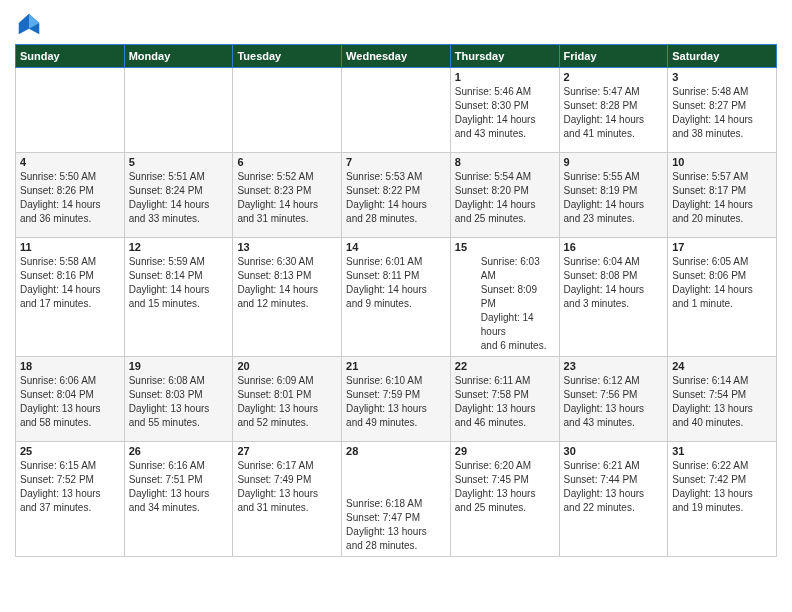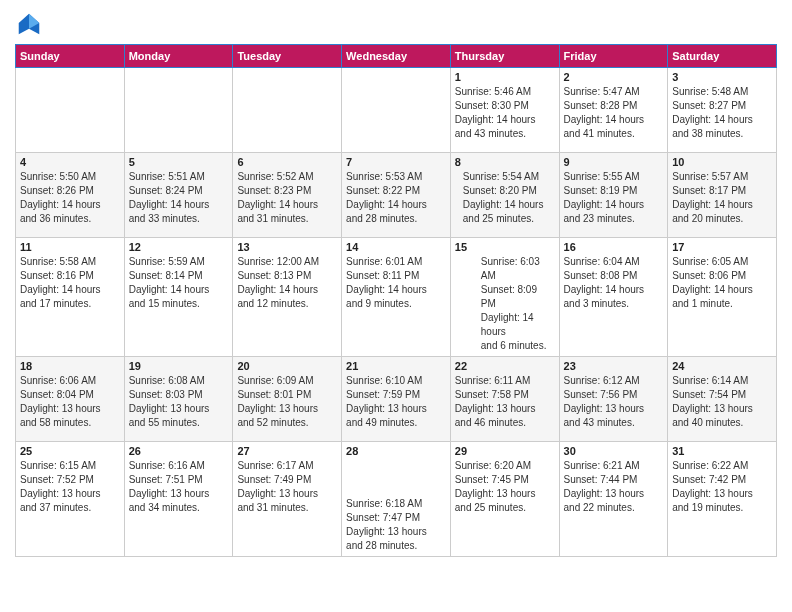--- a/index.html
+++ b/index.html
@@ -44,21 +44,21 @@
     .location {
       font-size: 14px;
       color: #555;
     }
     .calendar-table {
       width: 100%;
       border-collapse: collapse;
       table-layout: fixed;
     }
     .calendar-table th {
-      background-color: #be185d;
+      background-color: #14532d;
       color: white;
       font-size: 11px;
       font-weight: bold;
       padding: 5px 4px;
       text-align: left;
       border: 1px solid #2e7fcf;
     }
     .calendar-table td {
       border: 1px solid #ccc;
       vertical-align: top;
@@ -171,21 +171,21 @@
           </td>
           <td>
             <div class="day-number">7</div>
             <div class="day-info" style="white-space: pre-line;">Sunrise: 5:53 AM
 Sunset: 8:22 PM
 Daylight: 14 hours
 and 28 minutes.</div>
           </td>
           <td>
             <div class="day-number">8</div>
-            <div class="day-info" style="white-space: pre-line; margin-left: 8px;">Sunrise: 5:54 AM
+            <div class="day-info" style="white-space: pre-line;">Sunrise: 5:54 AM
 Sunset: 8:20 PM
 Daylight: 14 hours
 and 25 minutes.</div>
           </td>
           <td>
             <div class="day-number">9</div>
             <div class="day-info" style="white-space: pre-line;">Sunrise: 5:55 AM
 Sunset: 8:19 PM
 Daylight: 14 hours
 and 23 minutes.</div>
@@ -208,21 +208,21 @@
           </td>
           <td>
             <div class="day-number">12</div>
             <div class="day-info" style="white-space: pre-line;">Sunrise: 5:59 AM
 Sunset: 8:14 PM
 Daylight: 14 hours
 and 15 minutes.</div>
           </td>
           <td>
             <div class="day-number">13</div>
-            <div class="day-info" style="white-space: pre-line;">Sunrise: 12:00 AM
+            <div class="day-info" style="white-space: pre-line;">Sunrise: 6:30 AM
 Sunset: 8:13 PM
 Daylight: 14 hours
 and 12 minutes.</div>
           </td>
           <td>
             <div class="day-number">14</div>
             <div class="day-info" style="white-space: pre-line;">Sunrise: 6:01 AM
 Sunset: 8:11 PM
 Daylight: 14 hours
 and 9 minutes.</div>

